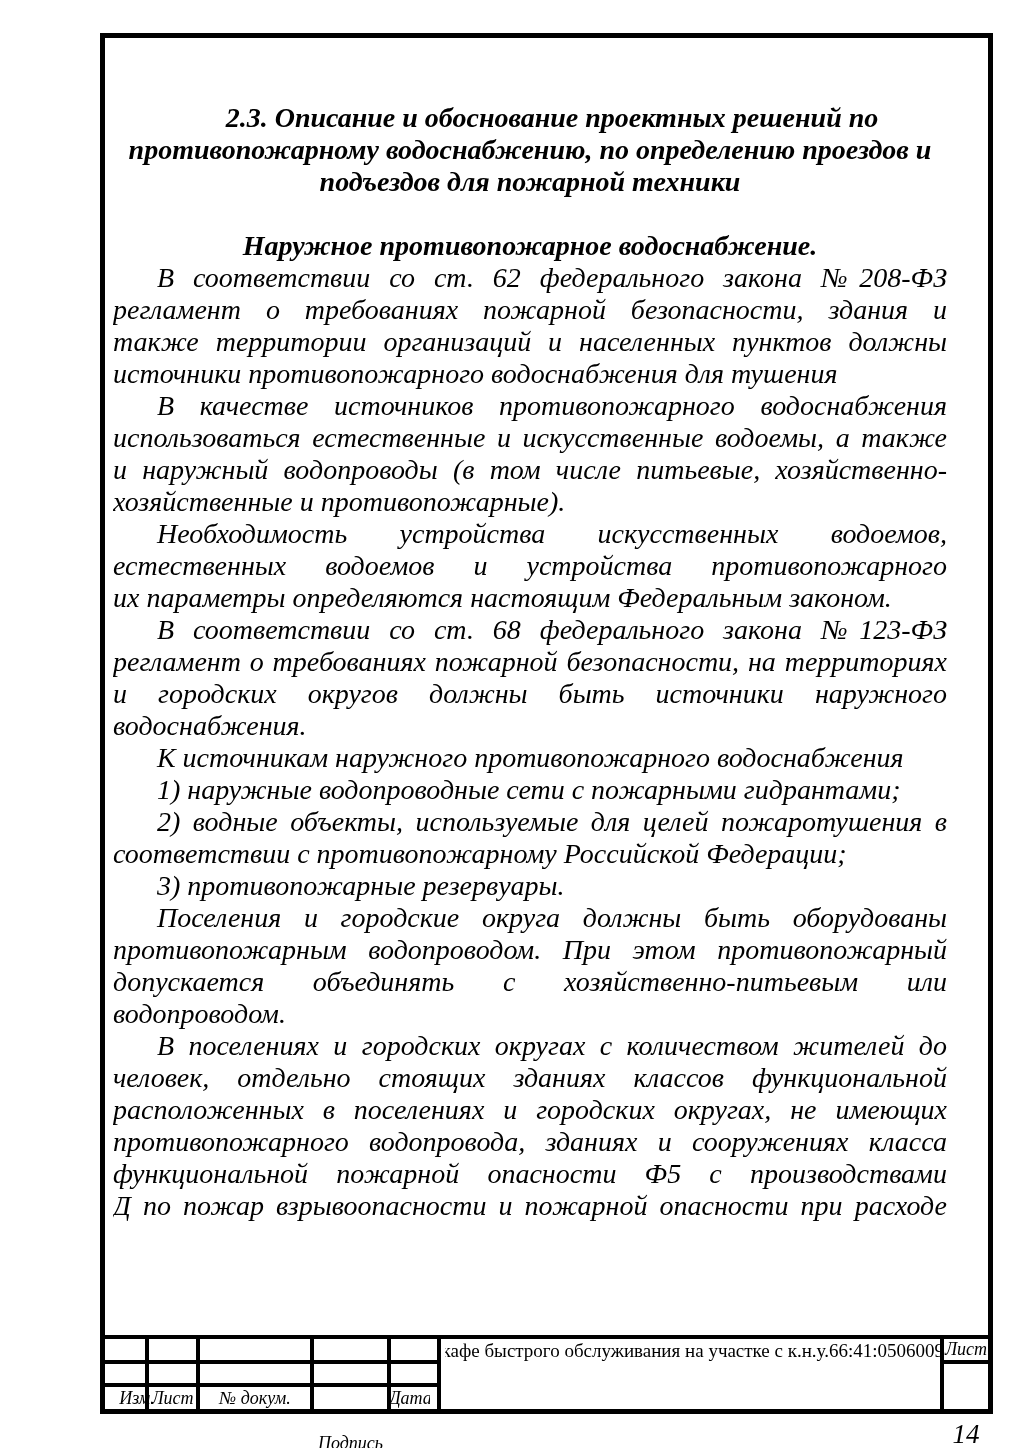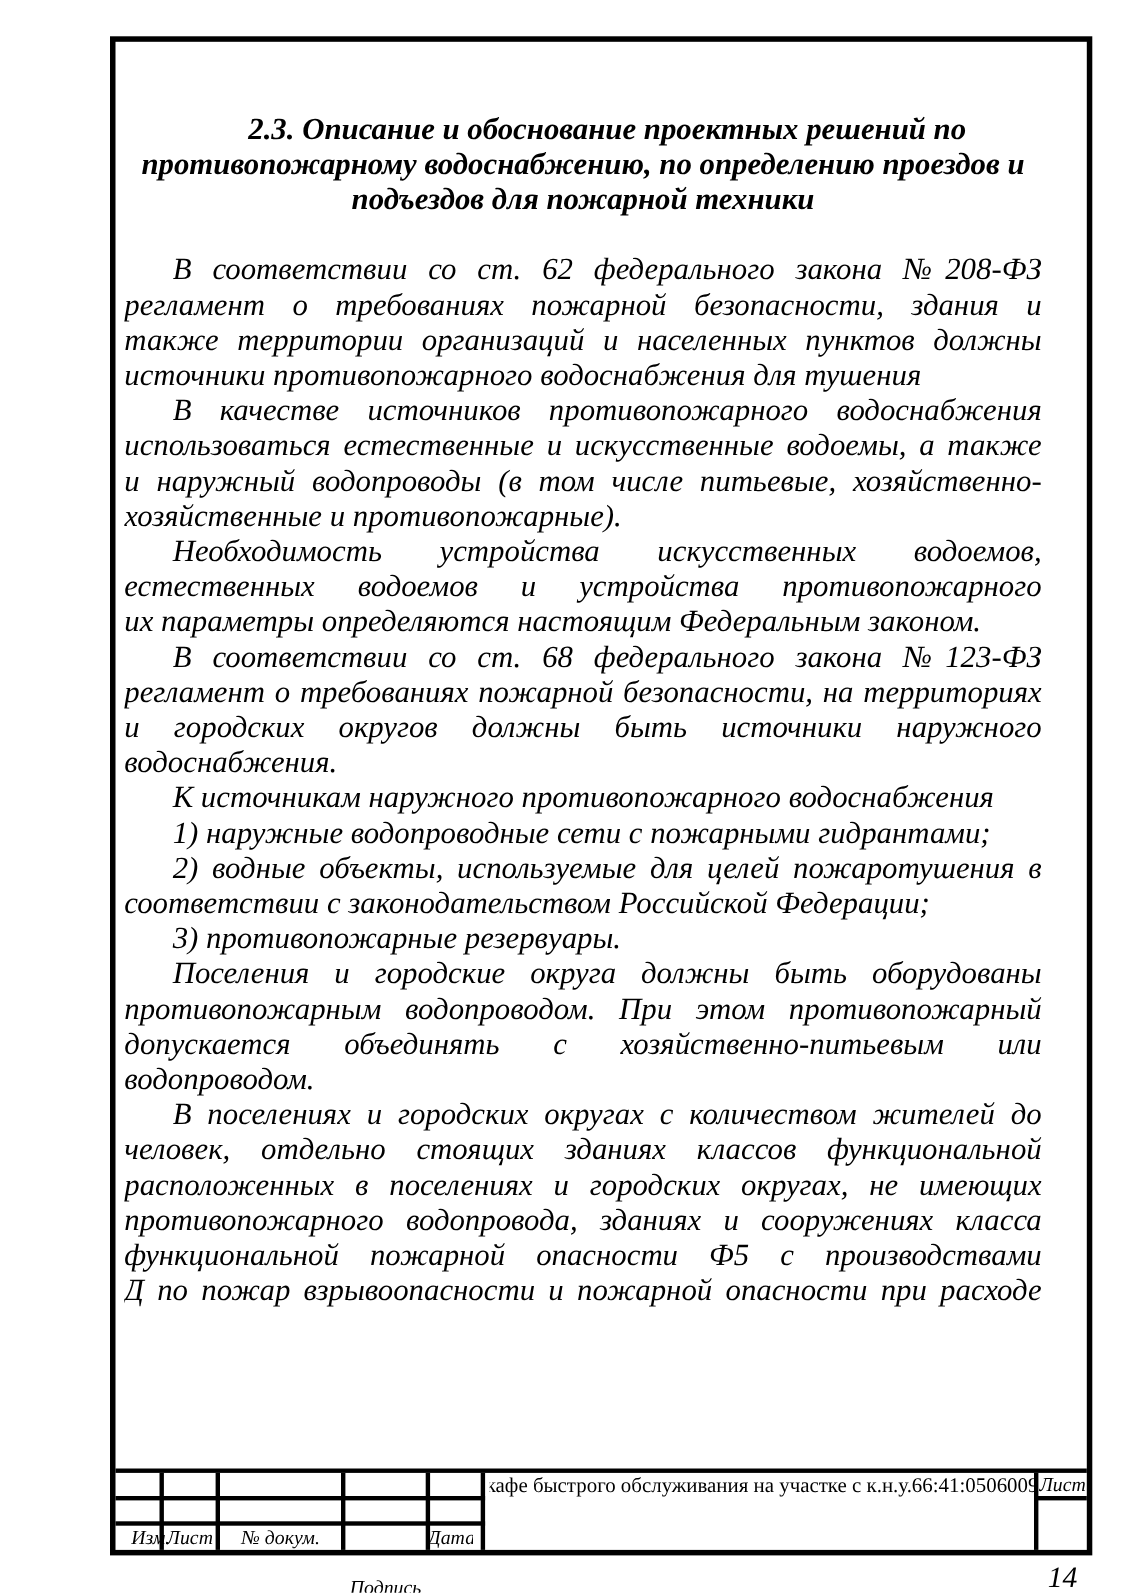--- a/index.html
+++ b/index.html
@@ -77,39 +77,40 @@
 </head>
 <body>
 
 <div class="frame">
 
   <div class="textblock" id="textblock">
       <div class="line head ind">2.3. Описание и обоснование проектных решений по наружному</div>
       <div class="line head">противопожарному водоснабжению, по определению проездов и</div>
       <div class="line head">подъездов для пожарной техники</div>
       <div class="line"></div>
+      <div class="line head">Наружное противопожарное водоснабжение.</div>
       <div class="line jl ind">В соответствии со ст. 62 федерального закона №208-ФЗ Технический</div>
       <div class="line jl">регламент о требованиях пожарной безопасности, здания и сооружения, а</div>
       <div class="line jl">также территории организаций и населенных пунктов должны иметь</div>
       <div class="line">источники противопожарного водоснабжения для тушения пожаров.</div>
       <div class="line jl ind">В качестве источников противопожарного водоснабжения могут</div>
       <div class="line jl">использоваться естественные и искусственные водоемы, а также внутренний</div>
       <div class="line jl">и наружный водопроводы (в том числе питьевые, хозяйственно-питьевые,</div>
       <div class="line">хозяйственные и противопожарные).</div>
       <div class="line jl ind">Необходимость устройства искусственных водоемов, использования</div>
       <div class="line jl">естественных водоемов и устройства противопожарного водопровода, а также</div>
       <div class="line">их параметры определяются настоящим Федеральным законом.</div>
       <div class="line jl ind">В соответствии со ст. 68 федерального закона №123-ФЗ Технический</div>
       <div class="line jl">регламент о требованиях пожарной безопасности, на территориях поселений</div>
       <div class="line jl">и городских округов должны быть источники наружного противопожарного</div>
       <div class="line">водоснабжения.</div>
       <div class="line ind">К источникам наружного противопожарного водоснабжения относятся:</div>
       <div class="line ind">1) наружные водопроводные сети с пожарными гидрантами;</div>
       <div class="line jl ind">2) водные объекты, используемые для целей пожаротушения в</div>
-      <div class="line">соответствии с законодательством Российской Федерации;</div>
+      <div class="line">соответствии с противопожарному Российской Федерации;</div>
       <div class="line ind">3) противопожарные резервуары.</div>
       <div class="line jl ind">Поселения и городские округа должны быть оборудованы</div>
       <div class="line jl">противопожарным водопроводом. При этом противопожарный водопровод</div>
       <div class="line jl">допускается объединять с хозяйственно-питьевым или производственным</div>
       <div class="line">водопроводом.</div>
       <div class="line jl ind">В поселениях и городских округах с количеством жителей до 5000</div>
       <div class="line jl">человек, отдельно стоящих зданиях классов функциональной пожарной</div>
       <div class="line jl">расположенных в поселениях и городских округах, не имеющих кольцевого</div>
       <div class="line jl">противопожарного водопровода, зданиях и сооружениях класса</div>
       <div class="line jl">функциональной пожарной опасности Ф5 с производствами категорий В, Г и</div>

